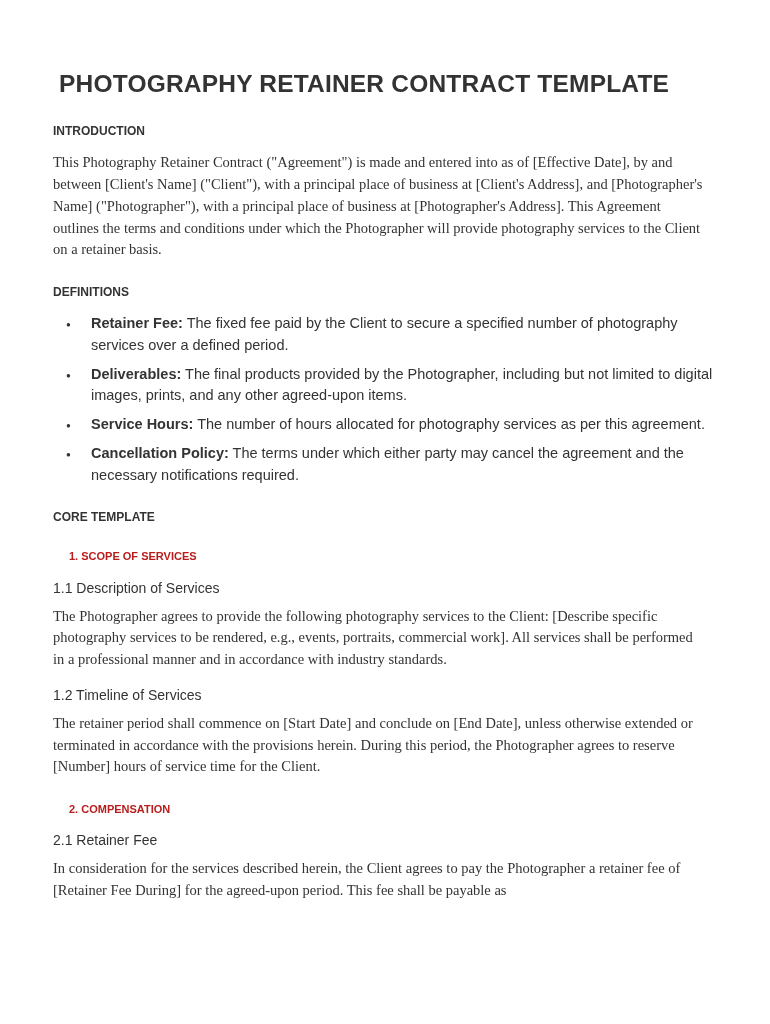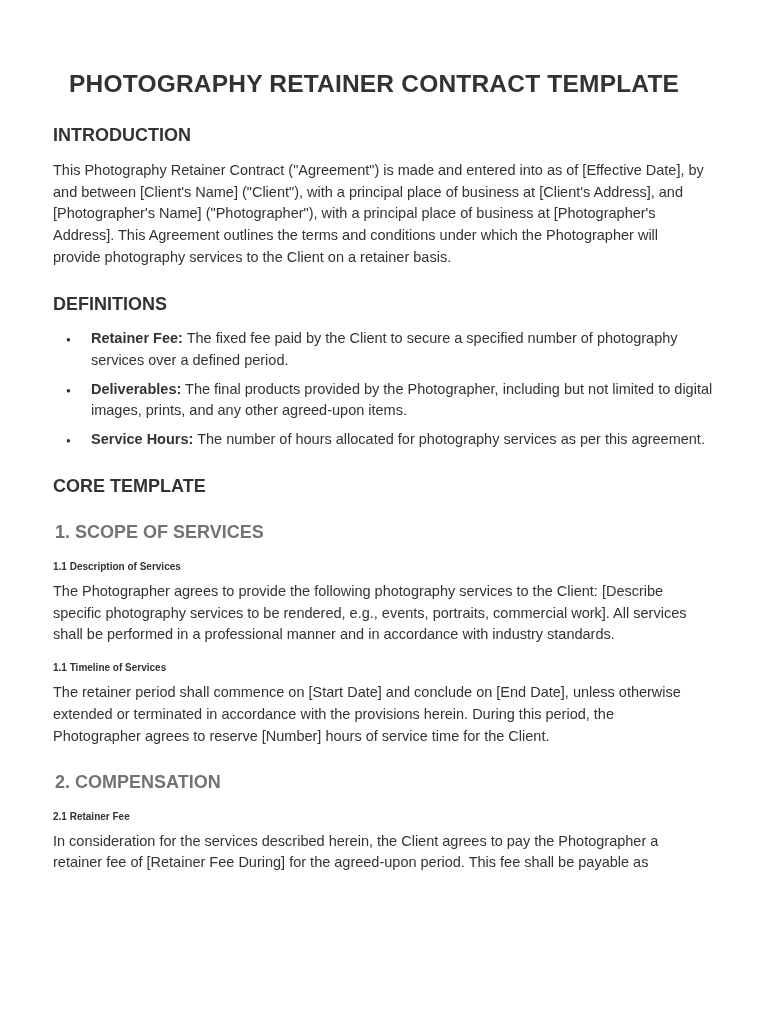--- a/index.html
+++ b/index.html
@@ -20,47 +20,48 @@
     background: #ffffff;
     color: #333333;
     font-family: "Liberation Sans", sans-serif;
     font-size: 14.5px;
     line-height: 1.5;
   }
   h1.doc-title {
     font-size: 24.5px;
     line-height: 1.2;
     letter-spacing: 0.2px;
-    margin: 0 0 26px 16px;
+    margin: 0 0 26px 6px;
     font-weight: bold;
     color: #333333;
   }
   h2.section-heading {
-    font-size: 18px;
+    font-size: 12px;
     line-height: 1.25;
     margin: 24px 0 13px 0;
     font-weight: bold;
     color: #333333;
   }
   h3.numbered-heading {
-    font-size: 18px;
+    font-size: 11px;
     line-height: 1.3;
-    margin: 24px 0 12px 2px;
+    margin: 24px 0 12px 16px;
     font-weight: bold;
-    color: #737373;
+    color: #b91c1c;
   }
   h4.sub-heading {
-    font-size: 10px;
+    font-size: 14px;
     line-height: 1.5;
     margin: 14px 0 7px 0;
-    font-weight: bold;
+    font-weight: normal;
     color: #333333;
   }
   p.body-text {
     margin: 0 12px 12px 0;
+    font-family: Liberation Serif, serif;
   }
   ul.definitions-list {
     list-style: none;
     margin: 0 0 14px 0;
     padding: 0 0 0 38px;
   }
   ul.definitions-list li {
     position: relative;
     margin: 0 0 7px 0;
   }
@@ -96,31 +97,35 @@
       <span>The fixed fee paid by the Client to secure a specified number of photography services over a defined period.</span>
     </li>
     <li>
       <span class="term">Deliverables:</span>
       <span>The final products provided by the Photographer, including but not limited to digital images, prints, and any other agreed-upon items.</span>
     </li>
     <li>
       <span class="term">Service Hours:</span>
       <span>The number of hours allocated for photography services as per this agreement.</span>
     </li>
+    <li>
+      <span class="term">Cancellation Policy:</span>
+      <span>The terms under which either party may cancel the agreement and the necessary notifications required.</span>
+    </li>
   </ul>
 
   <h2 class="section-heading">CORE TEMPLATE</h2>
 
   <h3 class="numbered-heading">1. SCOPE OF SERVICES</h3>
 
   <h4 class="sub-heading">1.1 Description of Services</h4>
 
   <p class="body-text">The Photographer agrees to provide the following photography services to the Client: [Describe specific photography services to be rendered, e.g., events, portraits, commercial work]. All services shall be performed in a professional manner and in accordance with industry standards.</p>
 
-  <h4 class="sub-heading">1.1 Timeline of Services</h4>
+  <h4 class="sub-heading">1.2 Timeline of Services</h4>
 
   <p class="body-text">The retainer period shall commence on [Start Date] and conclude on [End Date], unless otherwise extended or terminated in accordance with the provisions herein. During this period, the Photographer agrees to reserve [Number] hours of service time for the Client.</p>
 
   <h3 class="numbered-heading">2. COMPENSATION</h3>
 
   <h4 class="sub-heading">2.1 Retainer Fee</h4>
 
   <p class="body-text">In consideration for the services described herein, the Client agrees to pay the Photographer a retainer fee of [Retainer Fee During] for the agreed-upon period. This fee shall be payable as</p>
 
 </div>

